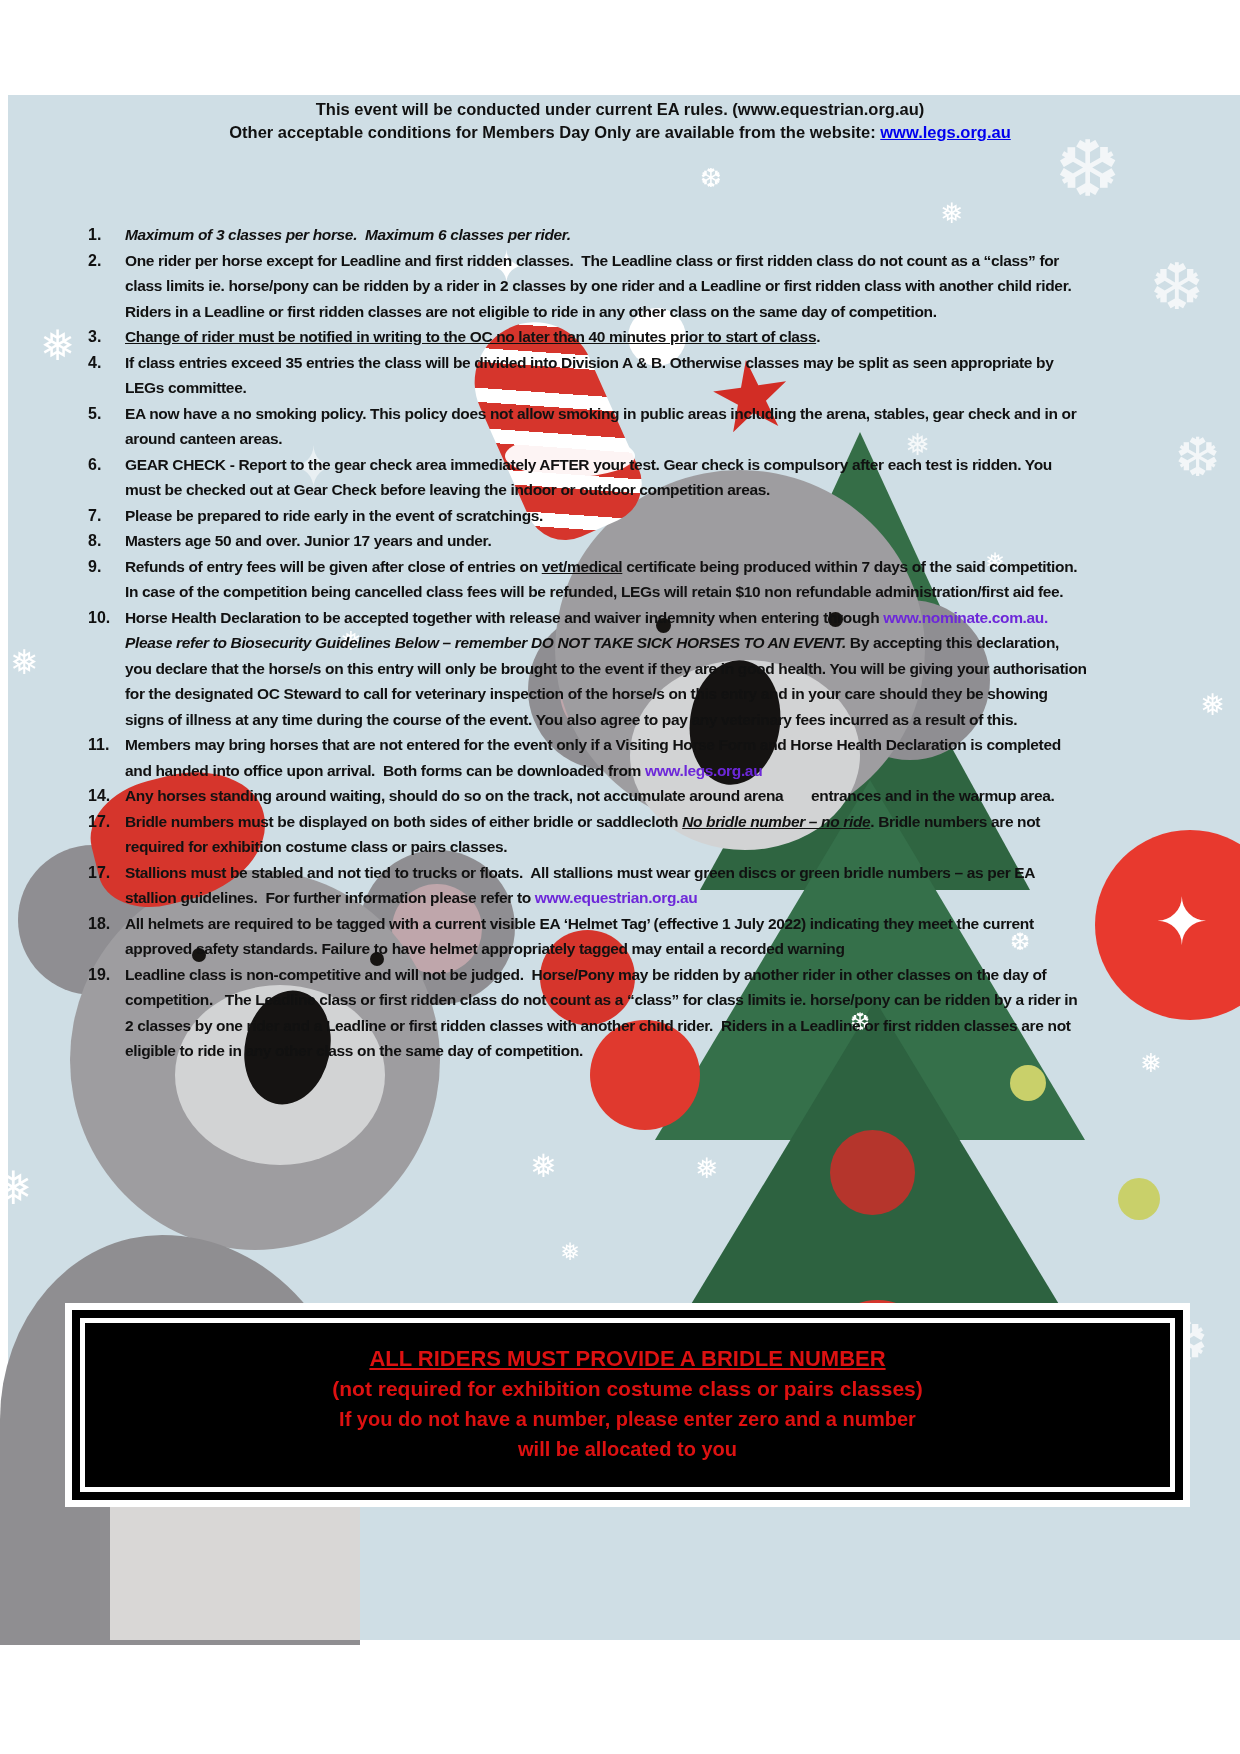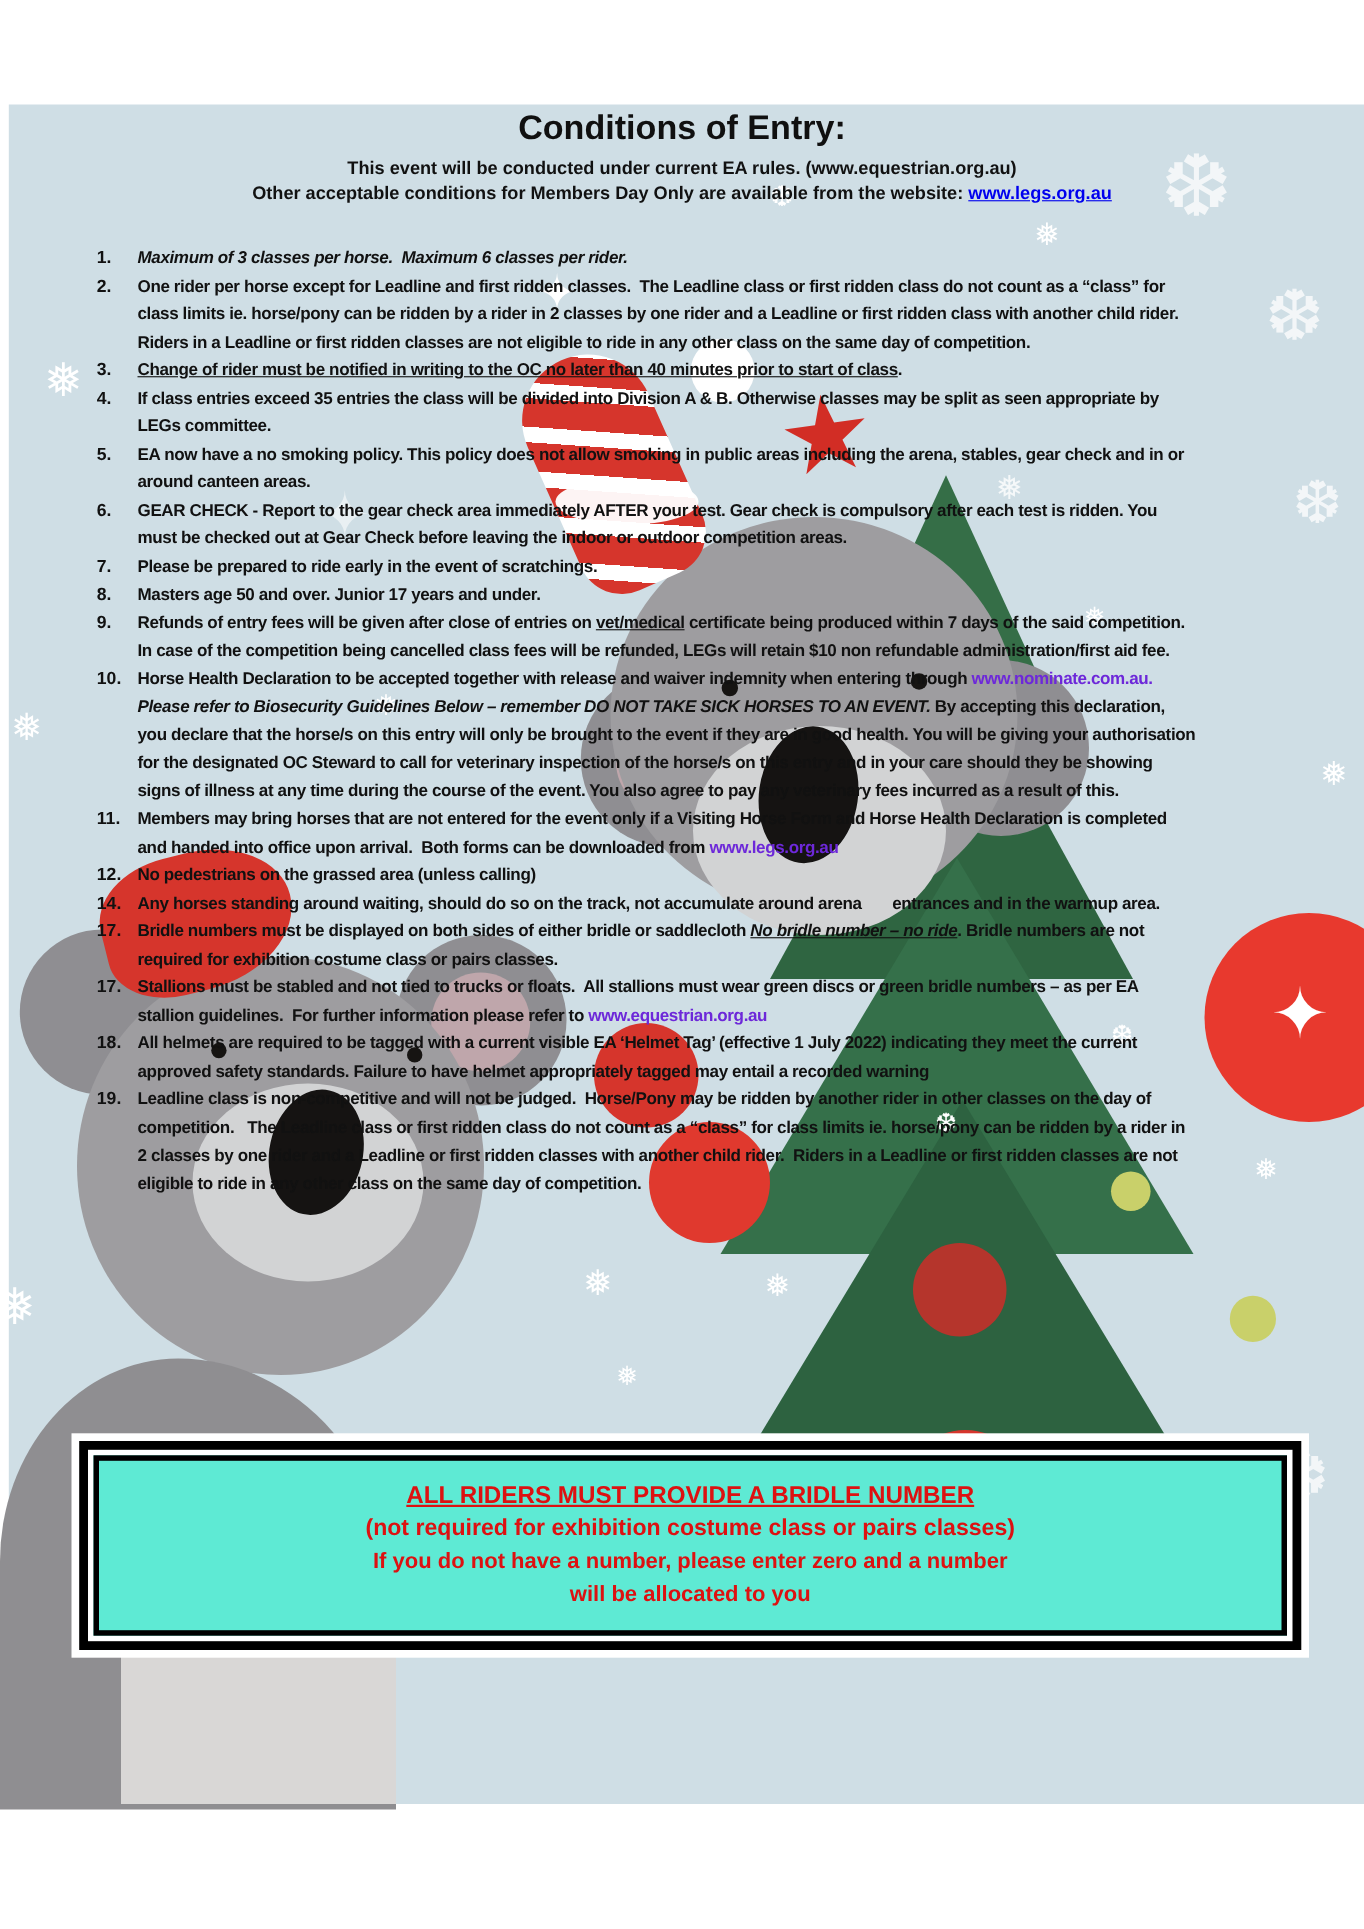--- a/index.html
+++ b/index.html
@@ -50,21 +50,21 @@
   .cond-num{flex:0 0 37px;text-align:left;font-size:16px;font-weight:bold;line-height:25.5px;}
   .cond-text{flex:1;max-width:963px;font-size:15.5px;font-weight:bold;line-height:25.5px;
              letter-spacing:-0.35px;white-space:pre-wrap;}
   .seg-bi{font-style:italic;}
   .seg-u{text-decoration:underline;}
   .seg-biu{font-style:italic;text-decoration:underline;}
   a.seg-link{color:#6d28d9;text-decoration:none;font-weight:bold;}
 
   .notice-outer{position:absolute;z-index:2;left:65px;top:1303px;width:1125px;background:#ffffff;padding:7px;box-sizing:border-box;}
   .notice-b1{border:8px solid #000;padding:5px;}
-  .notice-b2{border:5px solid #000;padding:16px 8px 18px 8px;text-align:center;background:#5eead4;}
+  .notice-b2{border:5px solid #000;padding:16px 8px 18px 8px;text-align:center;background:#000000;}
   .notice-line{color:#dd1111;font-weight:bold;line-height:30px;}
   .nl1{font-size:22px;text-decoration:underline;}
   .nl2{font-size:21px;}
   .nl3,.nl4{font-size:20px;}
 </style>
 </head>
 <body>
 
 <div class="bg-band"></div>
 
@@ -126,21 +126,20 @@
 <div class="deco snow" style="left:560px;top:1240px;font-size:24px;">❅</div>
 <div class="deco snow" style="left:865px;top:1415px;font-size:34px;">❅</div>
 <div class="deco snow" style="left:1065px;top:1420px;font-size:38px;">❅</div>
 <div class="deco snow fern" style="left:1155px;top:1310px;font-size:64px;">❆</div>
 <div class="deco snow" style="left:290px;top:440px;font-size:56px;opacity:.55;">✦</div>
 <div class="deco snow" style="left:905px;top:430px;font-size:30px;opacity:.8;">❅</div>
 <div class="deco snow" style="left:1010px;top:930px;font-size:24px;">❆</div>
 <div class="deco snow" style="left:850px;top:1010px;font-size:24px;">❆</div>
 
 <div class="txt page-header">
-  <div class="page-title">Conditions of Entry:</div>
   <p class="page-sub">This event will be conducted under current EA rules. (www.equestrian.org.au)</p>
   <p class="page-sub"><span>Other acceptable conditions for Members Day Only are available from the website: </span><a class="hdr-link" href="#">www.legs.org.au</a></p>
 </div>
 
 <div class="txt cond-list">
     <div class="cond-row">
       <span class="cond-num">1.</span>
       <div class="cond-text"><span class="seg-bi">Maximum of 3 classes per horse.  Maximum 6 classes per rider.</span></div>
     </div>
     <div class="cond-row">
@@ -175,24 +174,20 @@
       <span class="cond-num">9.</span>
       <div class="cond-text"><span class="seg-b">Refunds of entry fees will be given after close of entries on </span><span class="seg-u">vet/medical</span><span class="seg-b"> certificate being produced within 7 days of the said competition.  In case of the competition being cancelled class fees will be refunded, LEGs will retain $10 non refundable administration/first aid fee.</span></div>
     </div>
     <div class="cond-row">
       <span class="cond-num">10.</span>
       <div class="cond-text"><span class="seg-b">Horse Health Declaration to be accepted together with release and waiver indemnity when entering through </span><a href="#" class="seg-link">www.nominate.com.au.</a><span class="seg-b">  </span><span class="seg-bi">Please refer to Biosecurity Guidelines Below – remember DO NOT TAKE SICK HORSES TO AN EVENT.</span><span class="seg-b"> By accepting this declaration, you declare that the horse/s on this entry will only be brought to the event if they are in good health. You will be giving your authorisation for the designated OC Steward to call for veterinary inspection of the horse/s on this entry and in your care should they be showing signs of illness at any time during the course of the event. You also agree to pay any veterinary fees incurred as a result of this.</span></div>
     </div>
     <div class="cond-row">
       <span class="cond-num">11.</span>
       <div class="cond-text"><span class="seg-b">Members may bring horses that are not entered for the event only if a Visiting Horse Form and Horse Health Declaration is completed and handed into office upon arrival.  Both forms can be downloaded from </span><a href="#" class="seg-link">www.legs.org.au</a></div>
-    </div>
-    <div class="cond-row">
-      <span class="cond-num">12.</span>
-      <div class="cond-text"><span class="seg-b">No pedestrians on the grassed area (unless calling)</span></div>
     </div>
     <div class="cond-row">
       <span class="cond-num">14.</span>
       <div class="cond-text"><span class="seg-b">Any horses standing around waiting, should do so on the track, not accumulate around arena       entrances and in the warmup area.</span></div>
     </div>
     <div class="cond-row">
       <span class="cond-num">17.</span>
       <div class="cond-text"><span class="seg-b">Bridle numbers must be displayed on both sides of either bridle or saddlecloth </span><span class="seg-biu">No bridle number – no ride</span><span class="seg-b">. Bridle numbers are not required for exhibition costume class or pairs classes.</span></div>
     </div>
     <div class="cond-row">

